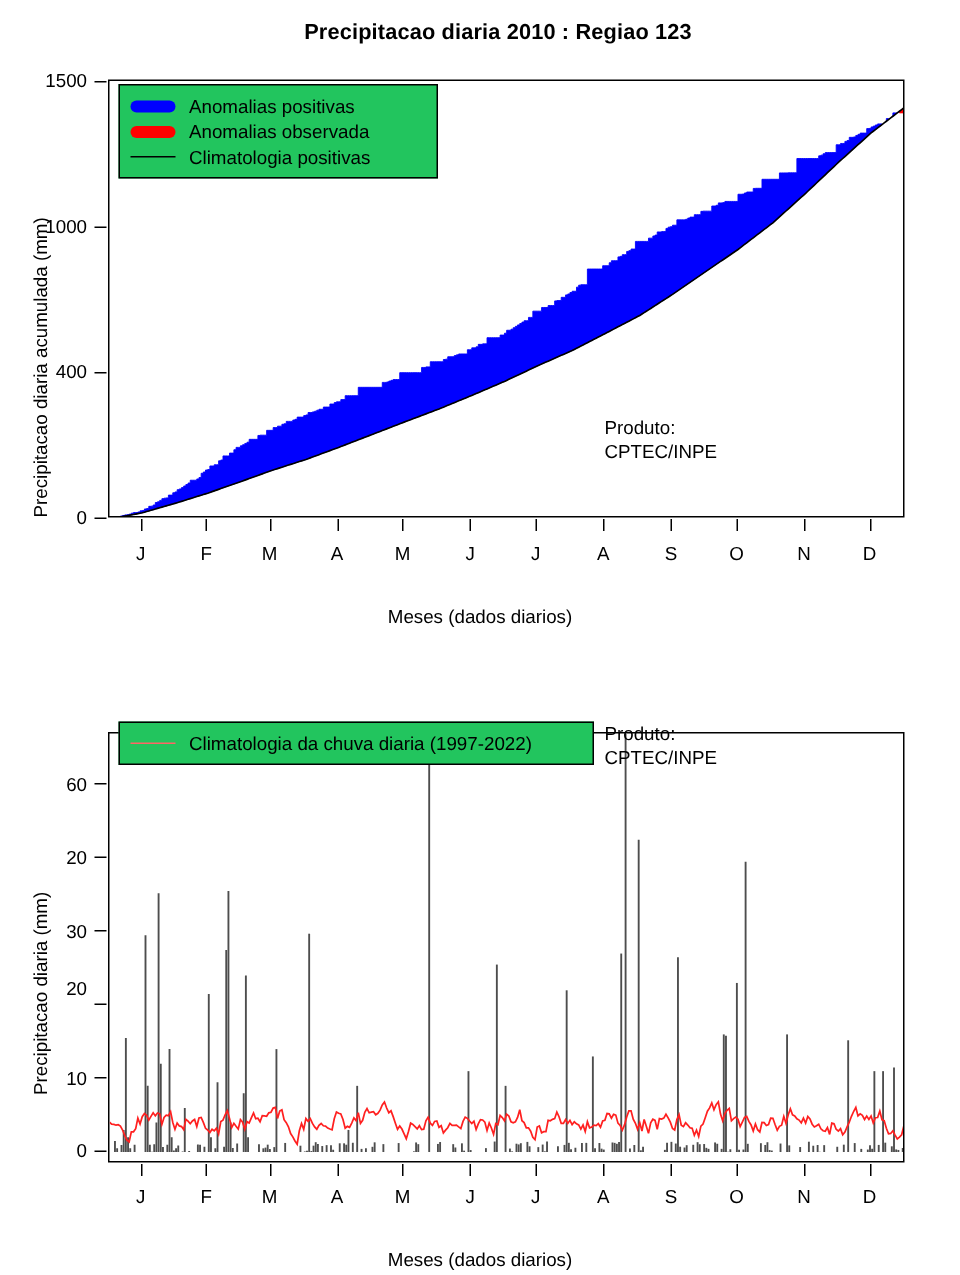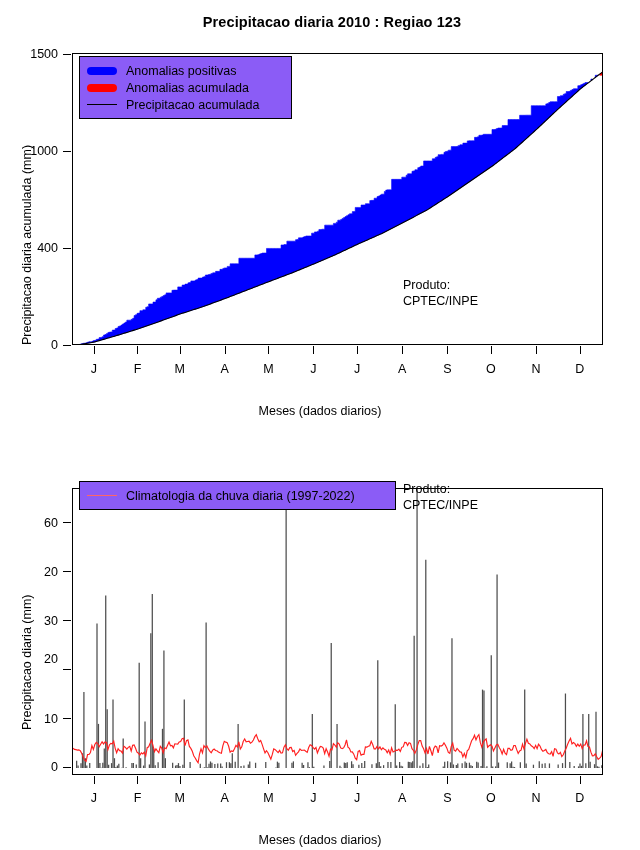--- a/index.html
+++ b/index.html
@@ -13,21 +13,21 @@
   .plotbox{position:absolute;border:1px solid #000;box-sizing:border-box;background:#fff;overflow:visible;}
   .svgwrap{position:absolute;left:0;top:0;width:100%;height:100%;overflow:hidden;}
 
   .ylab{position:absolute;transform-origin:0 0;transform:rotate(-90deg);font-size:12.5px;white-space:nowrap;}
   .xlab{position:absolute;font-size:12.5px;text-align:center;white-space:nowrap;}
   .ytick{position:absolute;font-size:12.5px;text-align:right;white-space:nowrap;}
   .xtick{position:absolute;font-size:12.5px;text-align:center;white-space:nowrap;width:20px;}
   .tickmark{position:absolute;background:#000;}
 
   
-  .legend{position:absolute;border:1px solid #000;background:#8b5cf6;box-sizing:border-box;padding:5px 8px 5px 7px;}
+  .legend{position:absolute;border:1px solid #000;background:#22c55e;box-sizing:border-box;padding:5px 8px 5px 7px;}
   .legrow{display:flex;align-items:center;height:17px;}
   .legtext{font-size:12.5px;margin-left:9px;white-space:nowrap;}
   .swatch-thick{width:30px;height:8px;border-radius:4px;flex:0 0 auto;}
   .swatch-thin{width:30px;height:0;border-top-width:1.2px;border-top-style:solid;flex:0 0 auto;}
 
   .produto{position:absolute;font-size:12.5px;text-align:left;line-height:1.25;white-space:nowrap;}
 </style>
 </head>
 <body>
 
@@ -88,25 +88,25 @@
       </div>
     <div class="xlab" style="left:0;top:404px;width:640px;">Meses (dados diarios)</div>
 
     <div class="legend" style="left:79px;top:56px;width:213px;">
       <div class="legrow">
         <span class="swatch-thick" style="background:#0000ff;"></span>
         <span class="legtext">Anomalias positivas</span>
       </div>
       <div class="legrow">
         <span class="swatch-thick" style="background:#ff0000;"></span>
-        <span class="legtext">Anomalias acumulada</span>
+        <span class="legtext">Anomalias observada</span>
       </div>
       <div class="legrow">
         <span class="swatch-thin" style="border-top-color:#000000;"></span>
-        <span class="legtext">Precipitacao acumulada</span>
+        <span class="legtext">Climatologia positivas</span>
       </div>
     </div>
 
     <div class="produto" style="left:403px;top:278px;width:200px;">
       <div>Produto:</div>
       <div>CPTEC/INPE</div>
     </div>
   </div>
 
   <div class="panel">

